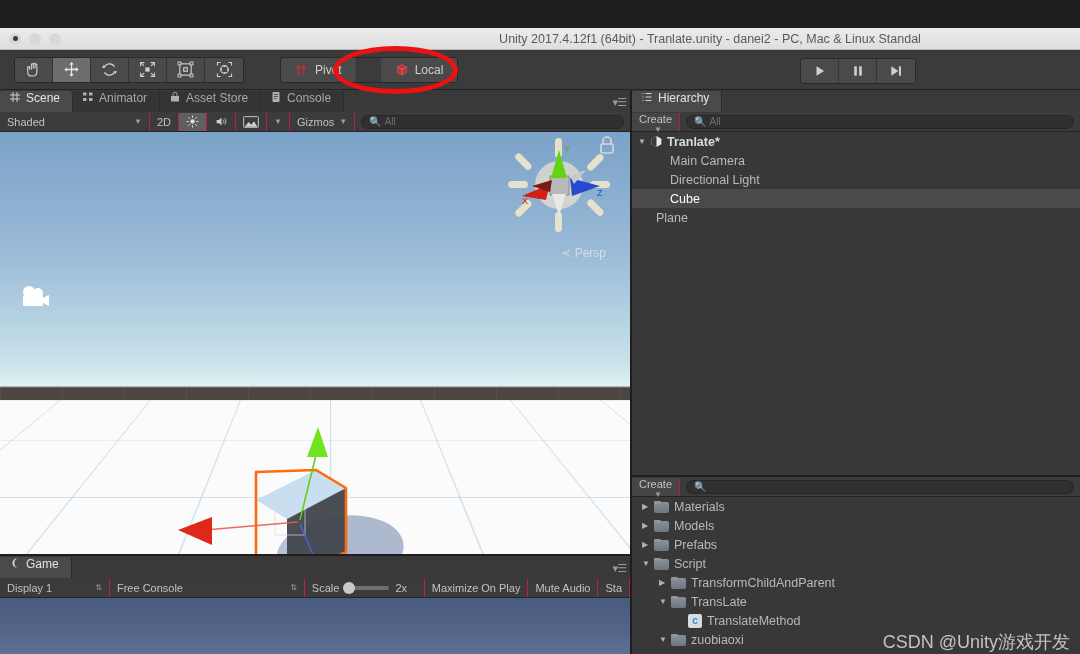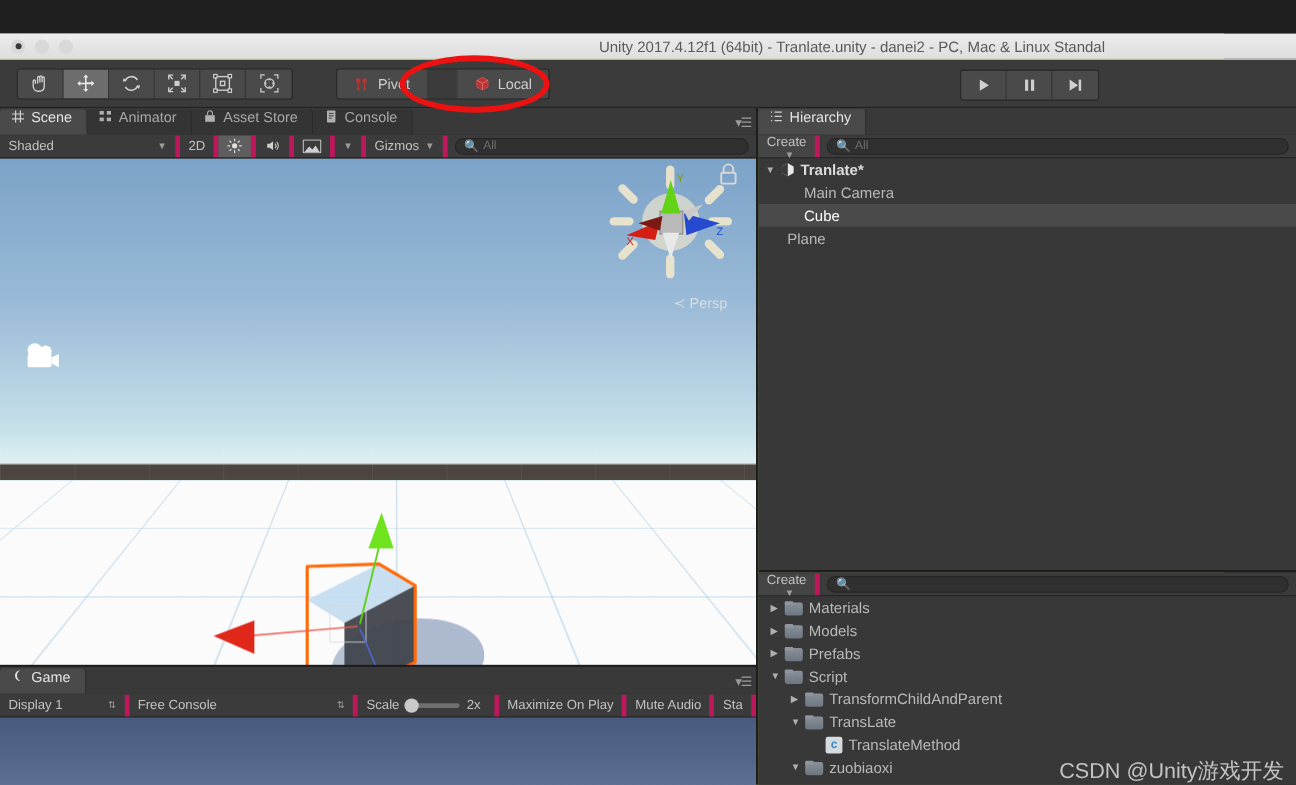--- a/index.html
+++ b/index.html
@@ -86,21 +86,21 @@
     border-right: 1px solid #2a2a2a;
   }
   .tab.active { background: #4a4a4a; color: #e3e3e3; }
   .tabbar .tab-filler { flex: 1; }
   .tab-menu { position: absolute; right: 4px; bottom: 3px; color: #9a9a9a; font-size: 11px; cursor: pointer; letter-spacing: -1px;}
 
   
   .subbar { height: 20px; background: #3b3b3b; display: flex; align-items: center;
             border-bottom: 1px solid #242424; font-size: 11px; color: #c2c2c2; }
   .sb-item { height: 18px; display: flex; align-items: center; padding: 0 7px;
-             cursor: pointer; border-right: 4px solid #be185d; white-space: nowrap; }
+             cursor: pointer; border-right: 1px solid #be185d; white-space: nowrap; }
   .sb-item.btnish { background: #454545; flex-direction: column; }
   .sb-item.on { background: #5f5f5f; }
   .caret { font-size: 8px; color: #9c9c9c; margin-left: 5px; }
   .search-field {
     flex: 1; height: 14px; margin: 0 6px; border-radius: 7px; background: #303030;
     border: 1px solid #262626; display: flex; align-items: center; padding: 0 7px;
     font-size: 10px; color: #6e6e6e; gap: 3px;
   }
 
   
@@ -484,20 +484,23 @@
         <span class="tri">▼</span>
         <svg width="13" height="13" viewBox="0 0 24 24" style="margin-right:4px">
           <path fill="#e8e8e8" d="M12 2l9 5v10l-9 5-9-5V7z"></path>
           <path fill="#3a3a3a" d="M12 2v20l-9-5V7z"></path>
         </svg>
         <span style="font-weight:bold;color:#dcdcdc">Tranlate*</span>
       </div>
       <div class="trow" style="padding-left:38px">
         <span>Main Camera</span>
       </div>
+      <div class="trow" style="padding-left:38px">
+        <span>Directional Light</span>
+      </div>
       <div class="trow sel" style="padding-left:38px">
         <span>Cube</span>
       </div>
       <div class="trow" style="padding-left:24px">
         <span>Plane</span>
       </div>
     </div>
   </div>
 
   <div class="splith2"></div>

